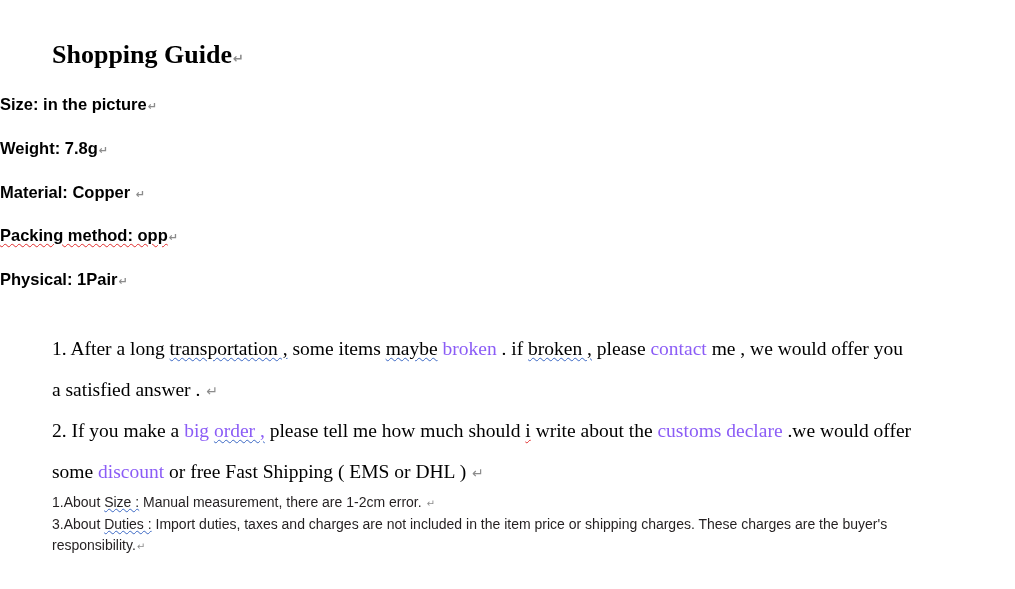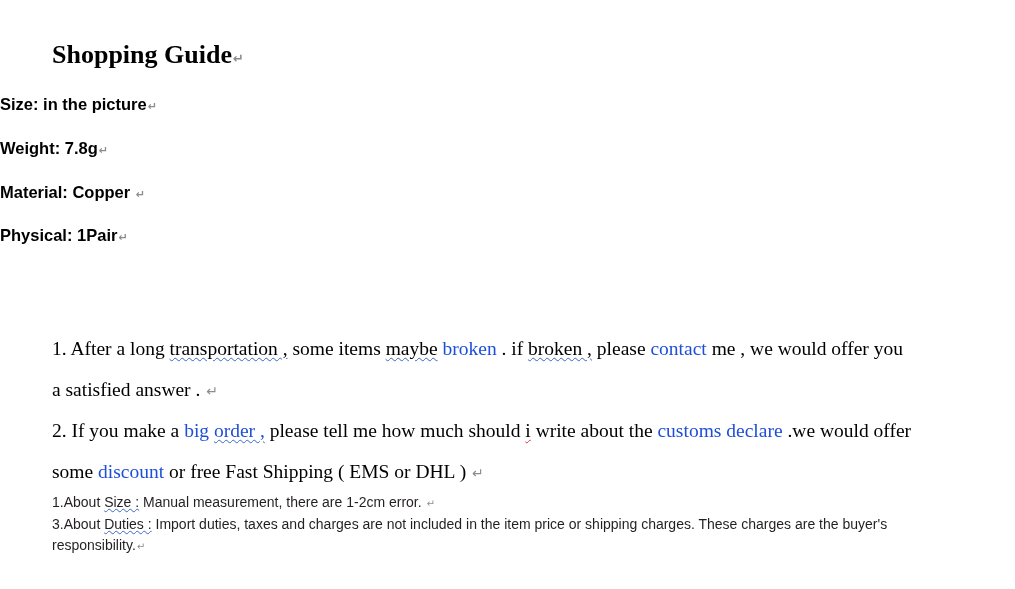--- a/index.html
+++ b/index.html
@@ -84,21 +84,21 @@
     top: 452px;
     width: 900px;
     font-family: "Liberation Sans", "DejaVu Sans", sans-serif;
     font-size: 14px;
     line-height: 21px;
     color: #231f20;
   }
   .note-line { white-space: normal; }
 
   
-  .red { color: #1d4ed8; text-align: center; }
+  .red { color: #8b5cf6; text-align: center; }
 
   
   .sp-red {
     text-decoration: underline;
     text-decoration-style: wavy;
     text-decoration-color: #e02b2b;
     text-decoration-thickness: 1px;
     text-underline-offset: 2px;
   }
   
@@ -146,20 +146,21 @@
   <h1 class="doc-heading" id="heading-shopping-guide"><span>Shopping Guide</span><span class="pilcrow heading-pilcrow">↵</span></h1>
 
   <div class="spec-list">
 
     <div class="spec-line"><span>Size: in the picture</span><span class="pilcrow spec-pilcrow">↵</span></div>
 
     <div class="spec-line"><span>Weight: 7.8g</span><span class="pilcrow spec-pilcrow">↵</span></div>
 
     <div class="spec-line"><span>Material: Copper </span><span class="pilcrow spec-pilcrow">↵</span></div>
 
+    <div class="spec-line"><span class="sp-red">Packing method: opp</span><span class="pilcrow spec-pilcrow">↵</span></div>
 
 
     <div class="spec-line"><span>Physical: 1Pair</span><span class="pilcrow spec-pilcrow">↵</span></div>
 
   </div>
 
   <div class="body-para" id="para-1"><span>1.</span><span> After a long </span><span class="sp-blue">transportation ,</span><span> some items </span><span class="sp-blue">maybe</span><span> </span><span class="red">broken</span><span> . if </span><span class="sp-blue">broken ,</span><span> please </span><span class="red">contact</span><span> me , we would offer you</span><br><span>a satisfied answer .</span> <span class="pilcrow">↵</span></div>
 
   <div class="body-para" id="para-2"><span>2.</span><span> If you make a </span><span class="red">big </span><span class="red sp-blue">order ,</span><span> please tell me how much should </span><span class="sp-red">i</span><span> write about the </span><span class="red">customs declare</span><span> .we would offer</span><br><span>some </span><span class="red">discount</span><span> or free Fast Shipping ( EMS or DHL ) </span><span class="pilcrow">↵</span></div>
 

